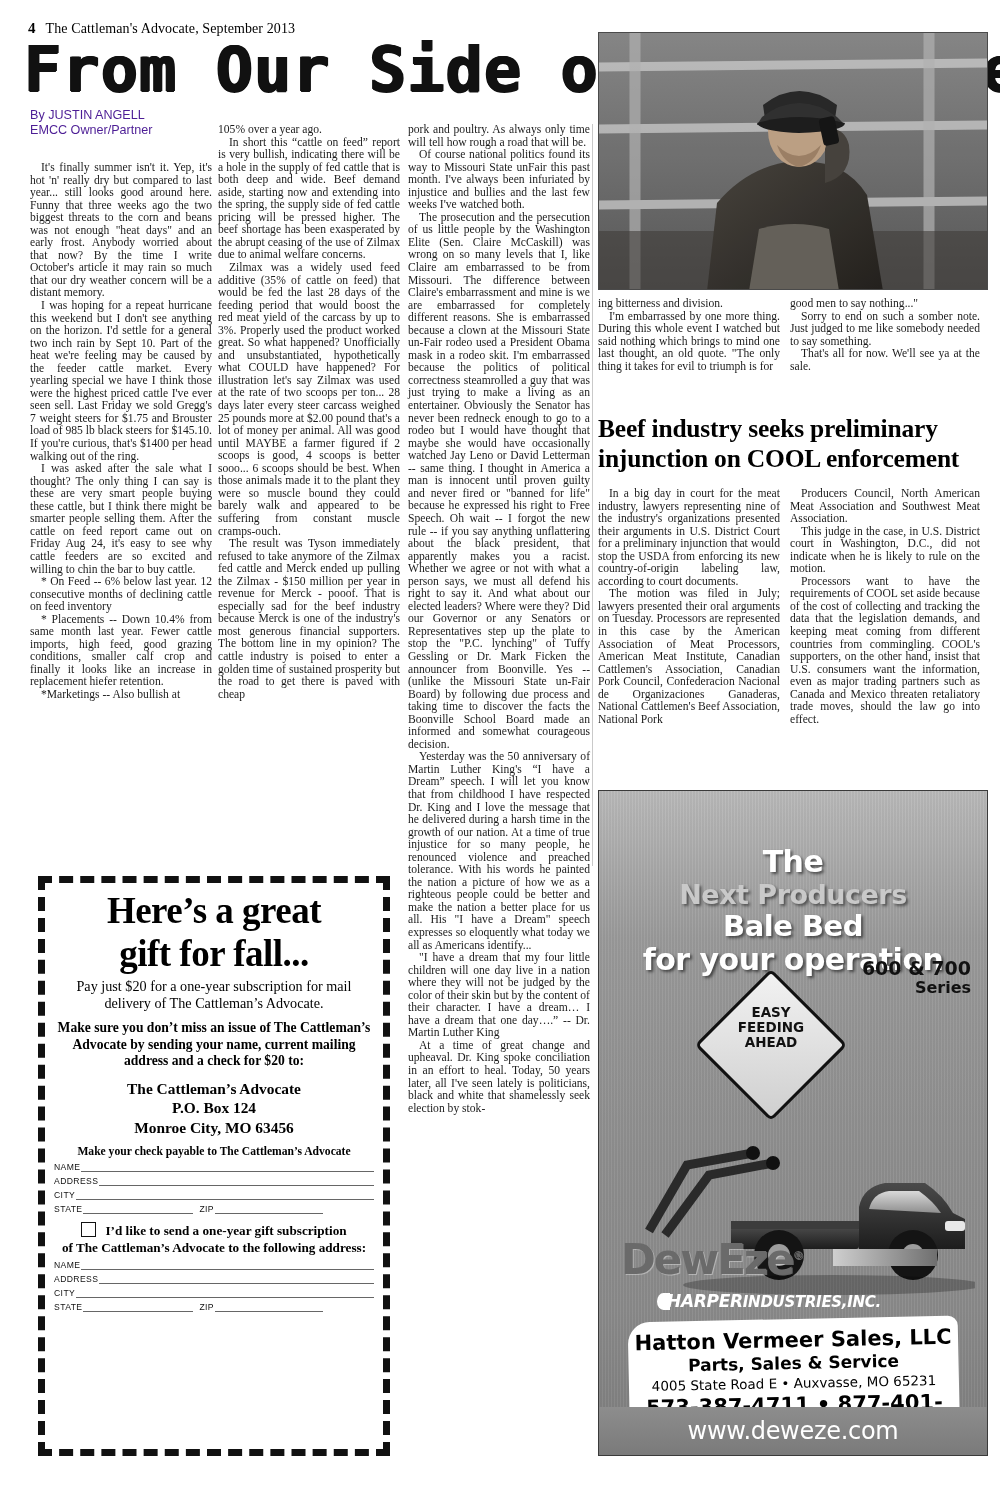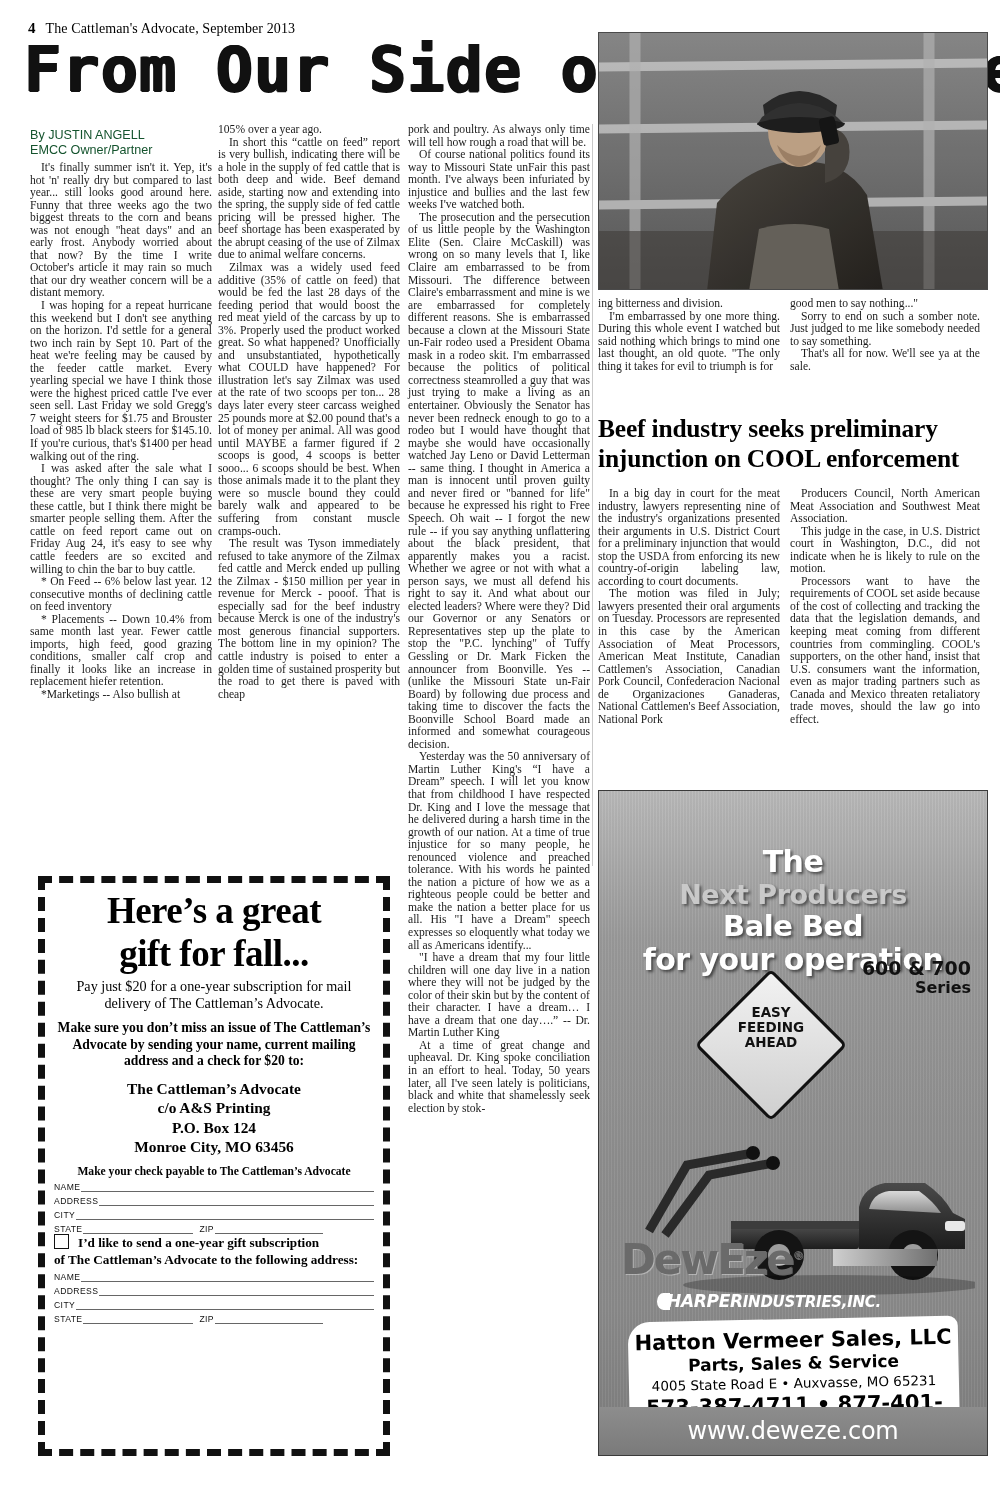--- a/index.html
+++ b/index.html
@@ -50,24 +50,24 @@
     line-height: 12.55px;
     text-align: justify;
     text-justify: inter-word;
     hyphens: auto;
     color: #1b1b1b;
   }
   .col p { text-indent: 11px; margin: 0; }
   .col p.noind { text-indent: 0; }
 
   .byline {
-    position: absolute; left: 30px; top: 128px;
+    position: absolute; left: 30px; top: 108px;
     font-family: "Liberation Sans", sans-serif;
     font-size: 12.6px; line-height: 15px;
-    color: #14532d;
+    color: #4c1d95;
   }
 
   #c1 { left: 30px;  top: 162px; width: 182px; }
   #c2 { left: 218px; top: 124px; width: 182px; }
   #c3 { left: 408px; top: 124px; width: 182px; }
   #c4 { left: 598px; top: 298px; width: 182px; }
   #c5 { left: 790px; top: 298px; width: 190px; }
 
   .colrule {
     position: absolute; top: 124px; width: 1px; height: 742px;
@@ -137,23 +137,23 @@
     font-family: "Liberation Sans", sans-serif;
     font-size: 8.6px; letter-spacing: .4px; color: #111;
   }
   .field-row .lbl { flex: 0 0 auto; padding-right: 1px; }
   .rule { flex: 1 1 auto; border-bottom: 1px solid #666; height: 9px; }
   .rule.short { flex: 0 0 110px; }
   .rule.zip  { flex: 0 0 108px; }
   .gap { flex: 0 0 6px; }
 
   .giftline {
-    margin-top: 0;
+    margin-top: 8px;
     font-family: "Liberation Serif", serif; font-weight: bold;
-    font-size: 13.2px; line-height: 17px; text-align: left;
+    font-size: 13.2px; line-height: 17px; text-align: center;
   }
   .checkbox {
     display: inline-block; width: 15px; height: 15px;
     border: 1.6px solid #111; vertical-align: -2px; margin-right: 9px;
   }
 
   
   .ad {
     position: absolute; left: 598px; top: 790px; width: 390px; height: 666px;
     border: 1px solid #3a3a3a;
@@ -345,21 +345,20 @@
 
   <div class="coupon">
     <div class="coupon-dash"></div>
     <div class="coupon-inner">
       <h1>Here’s a great</h1>
       <h1>gift for fall...</h1>
       <div class="sub1">Pay just $20 for a one-year subscription for mail delivery of The Cattleman’s Advocate.</div>
       <div class="sub2">Make sure you don’t miss an issue of The Cattleman’s Advocate by sending your name, current mailing address and a check for $20 to:</div>
       <div class="addr">
         <div>The Cattleman’s Advocate</div>
-        <div>c/o A&amp;S Printing</div>
         <div>P.O. Box 124</div>
         <div>Monroe City, MO 63456</div>
       </div>
       <div class="payable">Make your check payable to The Cattleman’s Advocate</div>
 
       <div class="field-row">
         <span class="lbl">NAME</span>
         <span class="rule"></span>
       </div>
       <div class="field-row">

